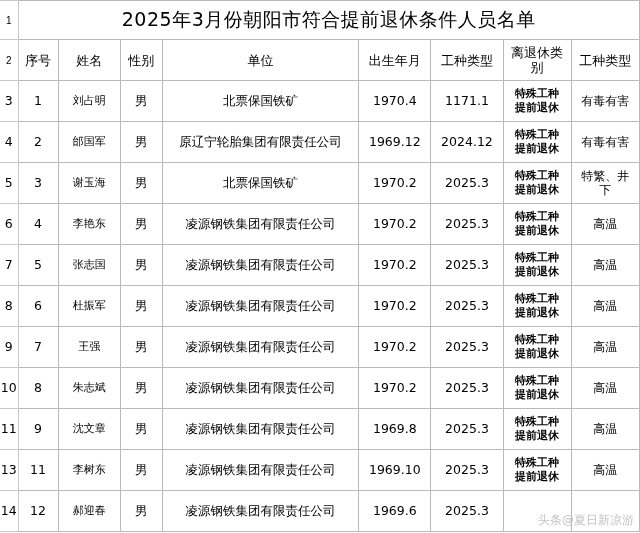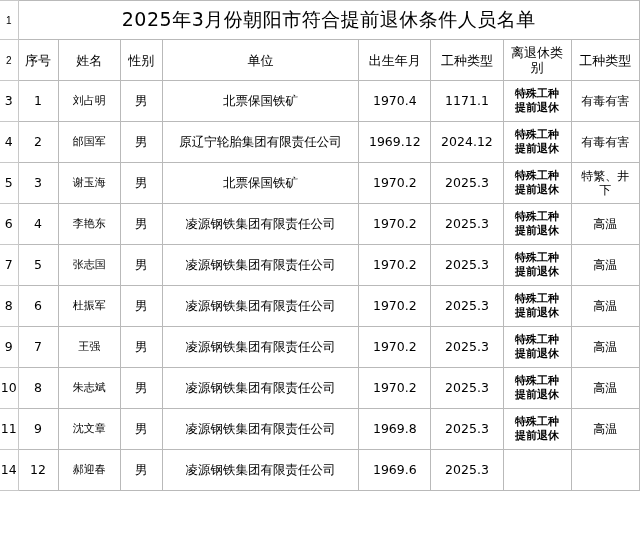--- a/index.html
+++ b/index.html
@@ -270,20 +270,36 @@
         <td class="c-type two-line">
           <span>特殊工种</span>
           <span>提前退休</span>
         </td>
         <td class="c-work two-line">
           <span>高温</span>
         </td>
       </tr>
 
 
+      <tr class="data">
+        <td class="rowhead">13</td>
+        <td class="c-seq">11</td>
+        <td class="c-name">李树东</td>
+        <td class="c-sex">男</td>
+        <td class="c-unit">凌源钢铁集团有限责任公司</td>
+        <td class="c-birth">1969.10</td>
+        <td class="c-ret">2025.3</td>
+        <td class="c-type two-line">
+          <span>特殊工种</span>
+          <span>提前退休</span>
+        </td>
+        <td class="c-work two-line">
+          <span>高温</span>
+        </td>
+      </tr>
 
       <tr class="data">
         <td class="rowhead">14</td>
         <td class="c-seq">12</td>
         <td class="c-name">郝迎春</td>
         <td class="c-sex">男</td>
         <td class="c-unit">凌源钢铁集团有限责任公司</td>
         <td class="c-birth">1969.6</td>
         <td class="c-ret">2025.3</td>
         <td class="c-type two-line">
@@ -291,13 +307,14 @@
           
         </td>
         <td class="c-work two-line">
           
         </td>
       </tr>
 
     </tbody>
   </table>
 
+  <div class="watermark">头条@夏日新凉游</div>
 </div>
 
 </body></html>

